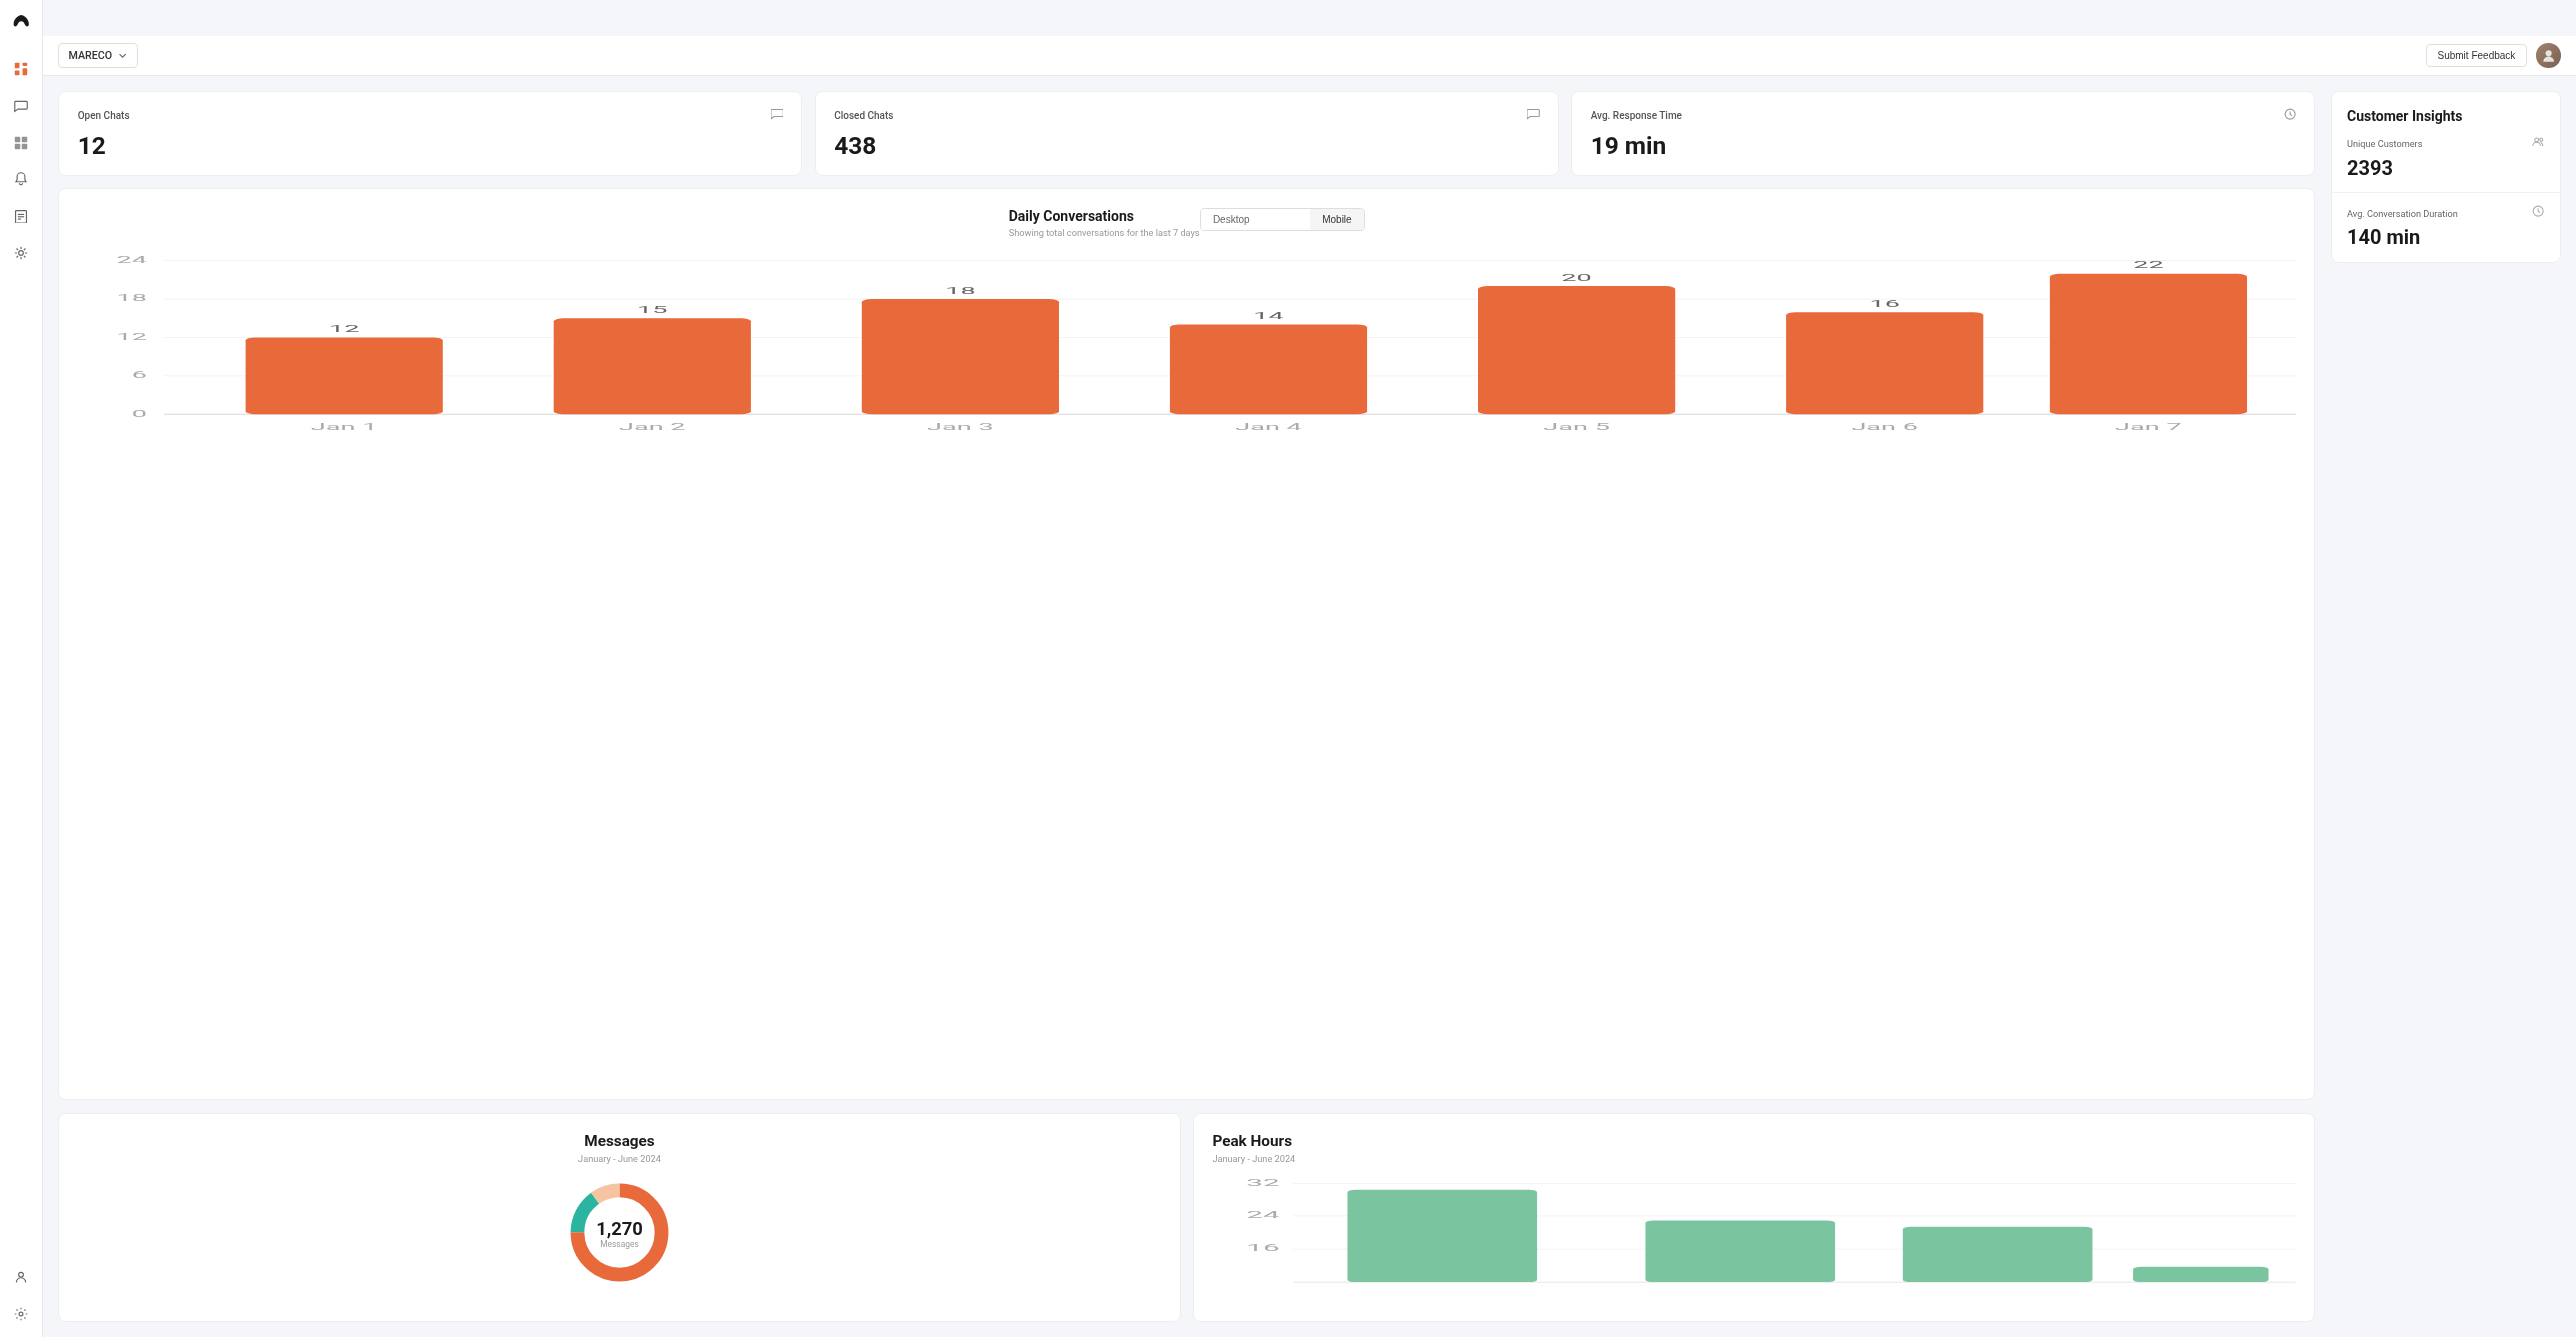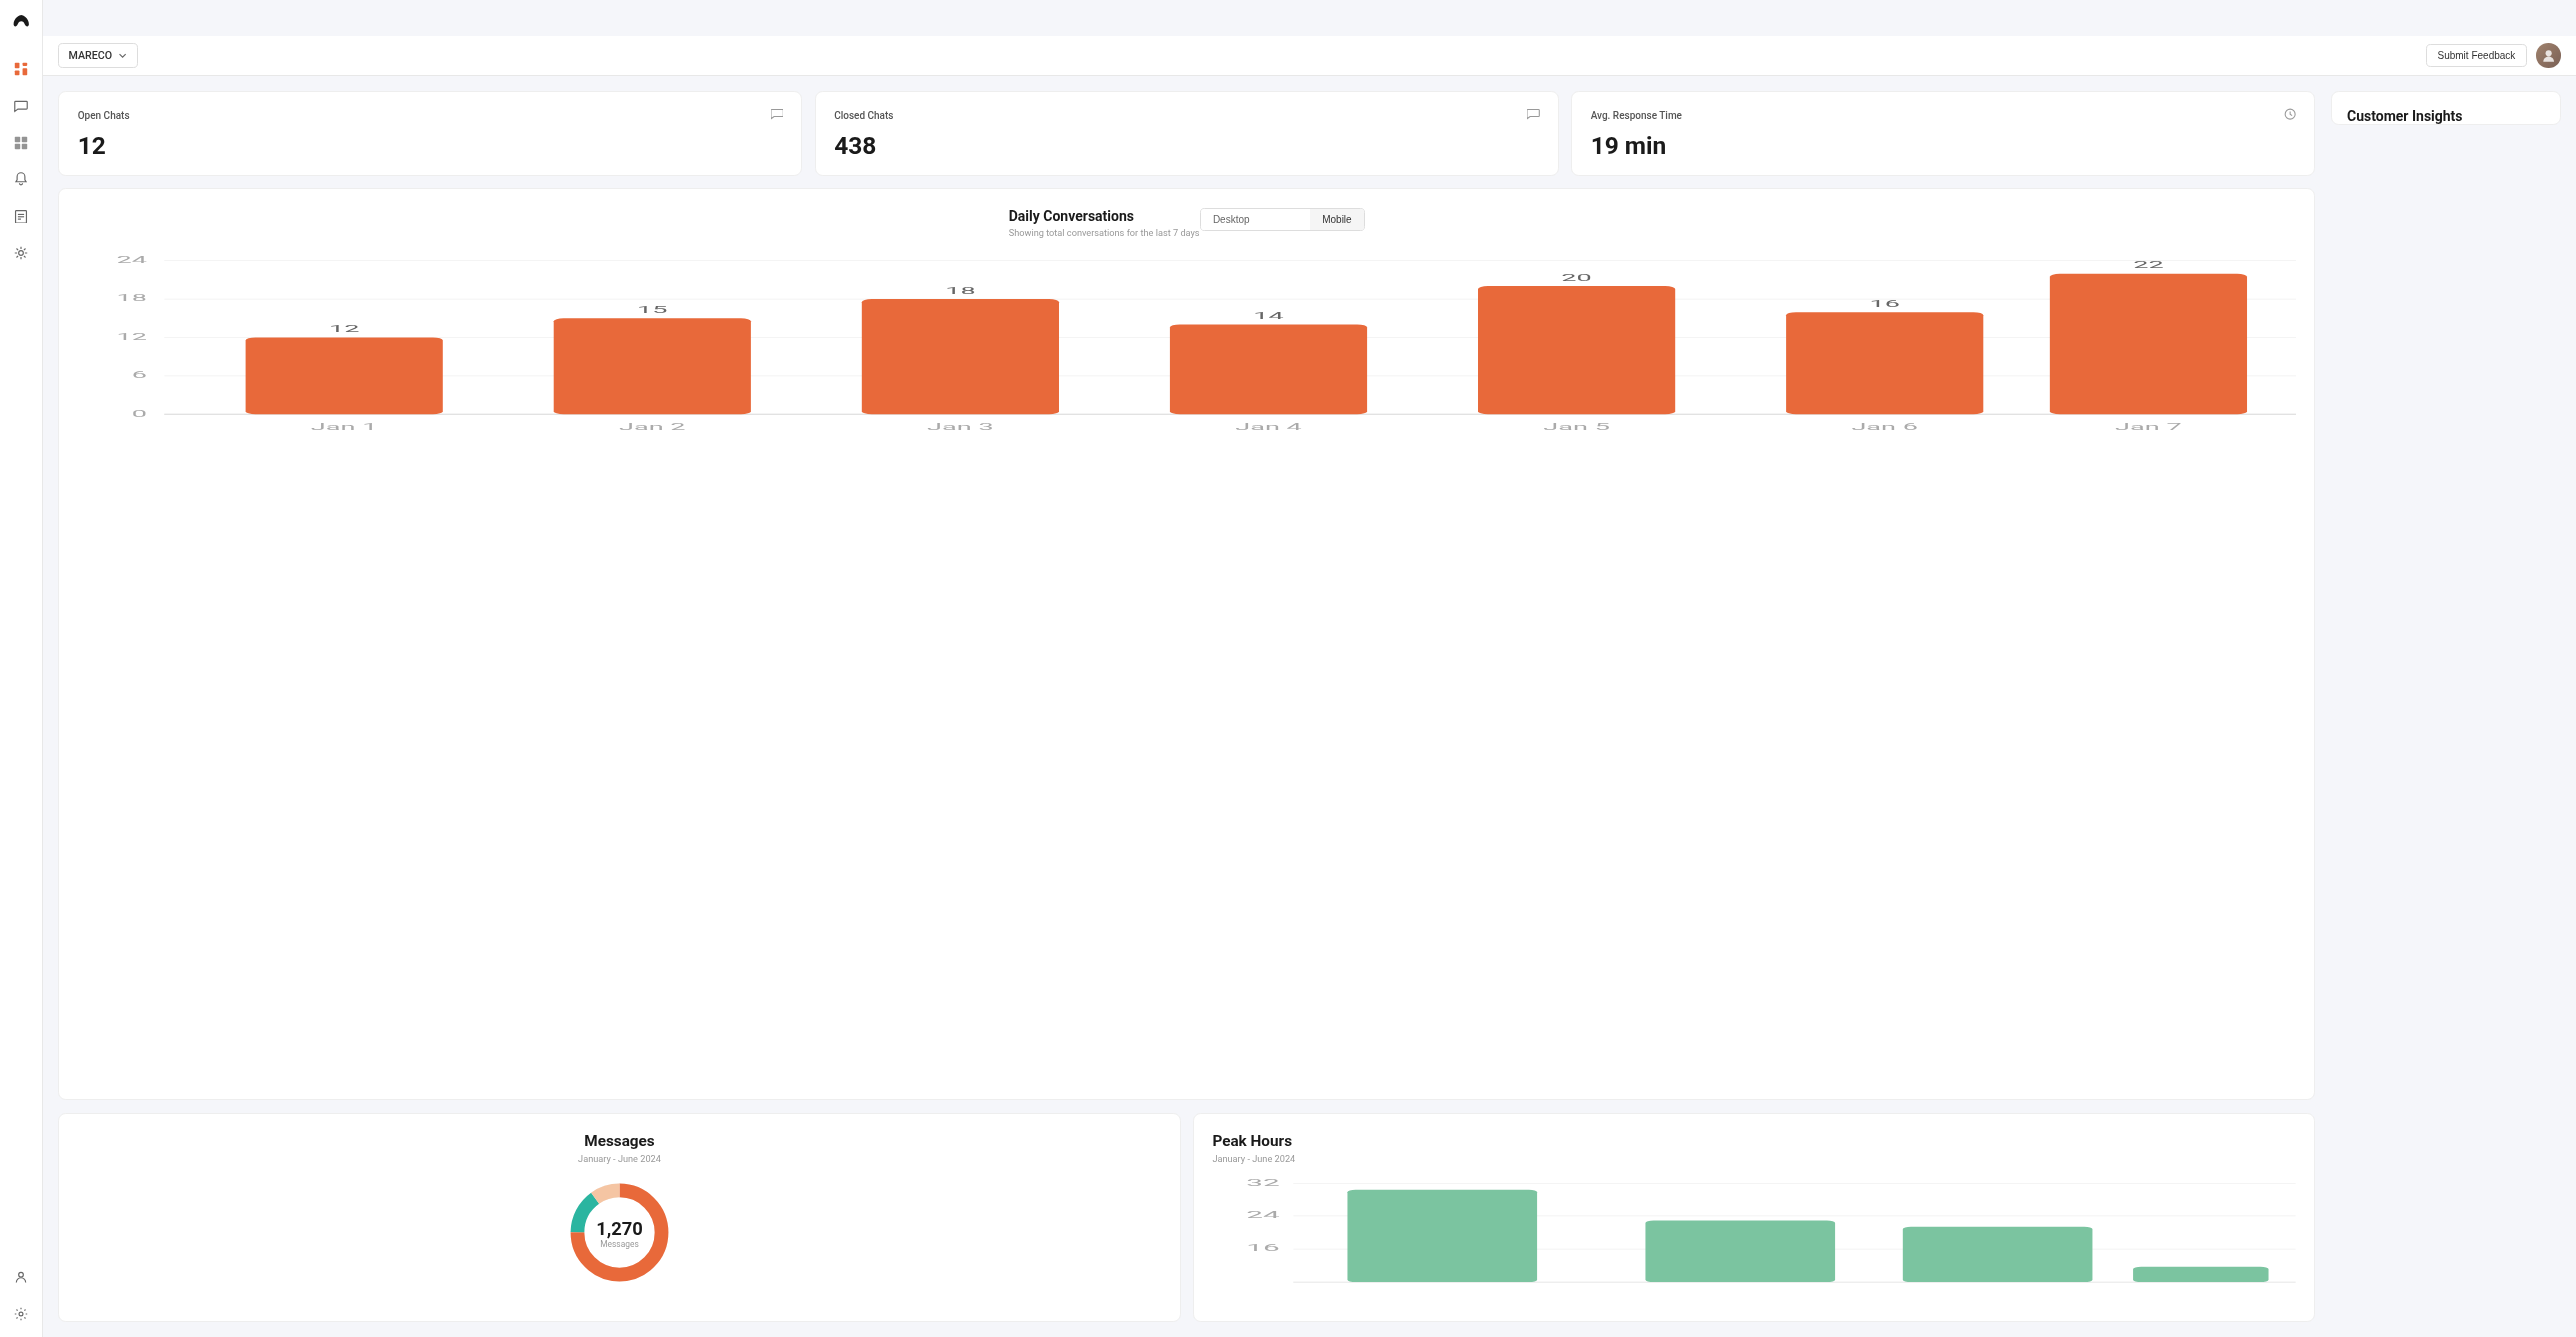--- a/index.html
+++ b/index.html
@@ -567,20 +567,46 @@
 
       </div>
 
     </div>
 
     <div class="right-col">
 
       <div class="right-card">
         <div class="insights-header">Customer Insights</div>
 
-
+        <div class="insight-item">
+          <div class="insight-header">
+            <span class="insight-label">Unique Customers</span>
+            <span class="insight-icon">
+              <svg width="12.3" height="12.3" viewBox="0 0 16 16" fill="none" stroke="#aaa" stroke-width="1.4">
+                <circle cx="6" cy="5" r="2.5"></circle>
+                <path d="M1 13c0-2.8 2.2-5 5-5s5 2.2 5 5"></path>
+                <circle cx="12" cy="5" r="2"></circle>
+                <path d="M14 13c0-2.2-1.3-4-3-4.5"></path>
+              </svg>
+            </span>
+          </div>
+          <div class="insight-value">2393</div>
+        </div>
+
+        <div class="insight-item">
+          <div class="insight-header">
+            <span class="insight-label">Avg. Conversation Duration</span>
+            <span class="insight-icon">
+              <svg width="12.3" height="12.3" viewBox="0 0 16 16" fill="none" stroke="#aaa" stroke-width="1.4">
+                <circle cx="8" cy="8" r="6.5"></circle>
+                <path d="M8 4.5V8l2.5 2"></path>
+              </svg>
+            </span>
+          </div>
+          <div class="insight-value">140 min</div>
+        </div>
       </div>
 
     </div>
 
   </div>
 </div>
 
 
 </body></html>

